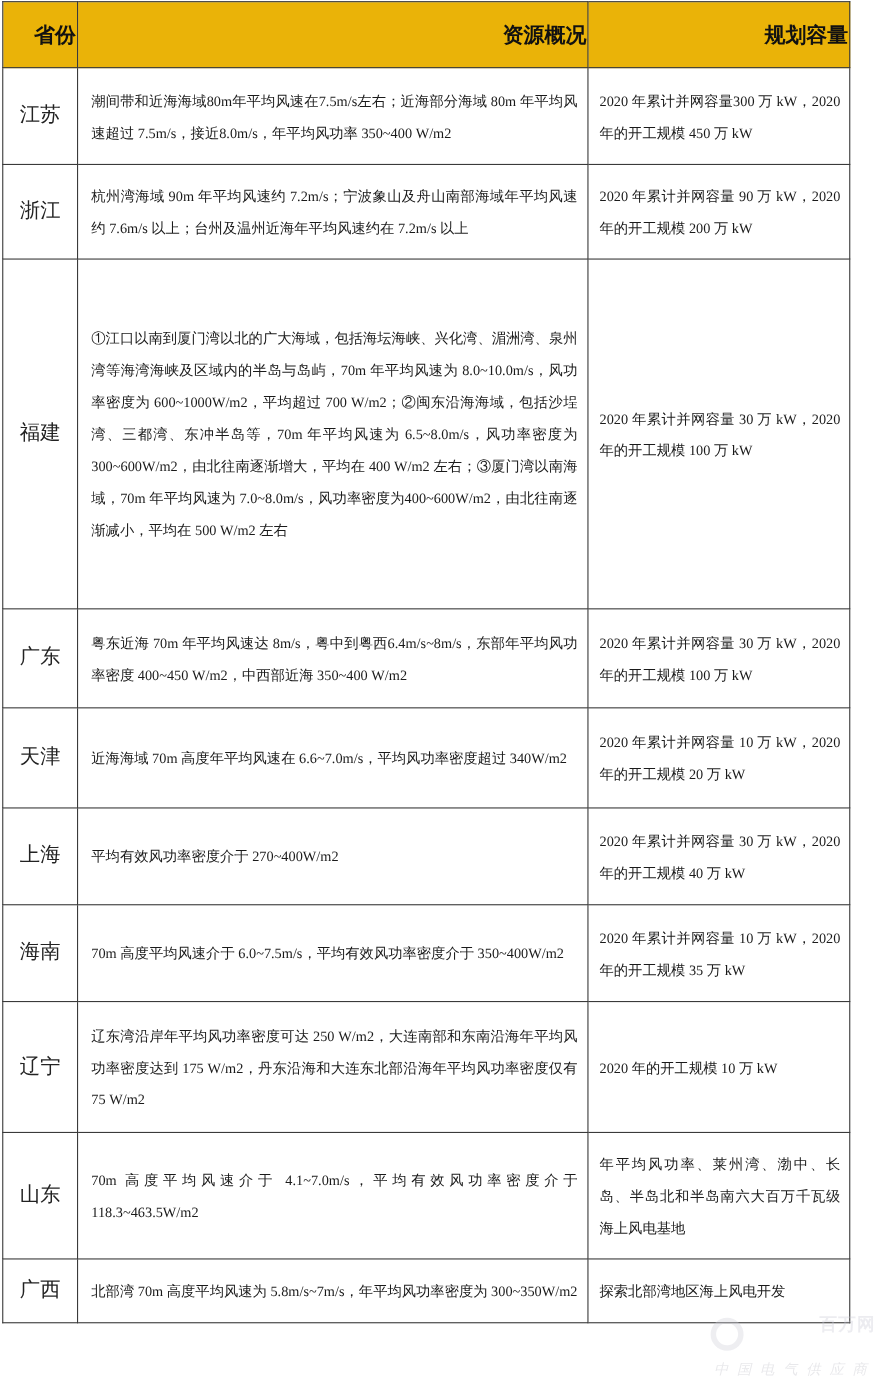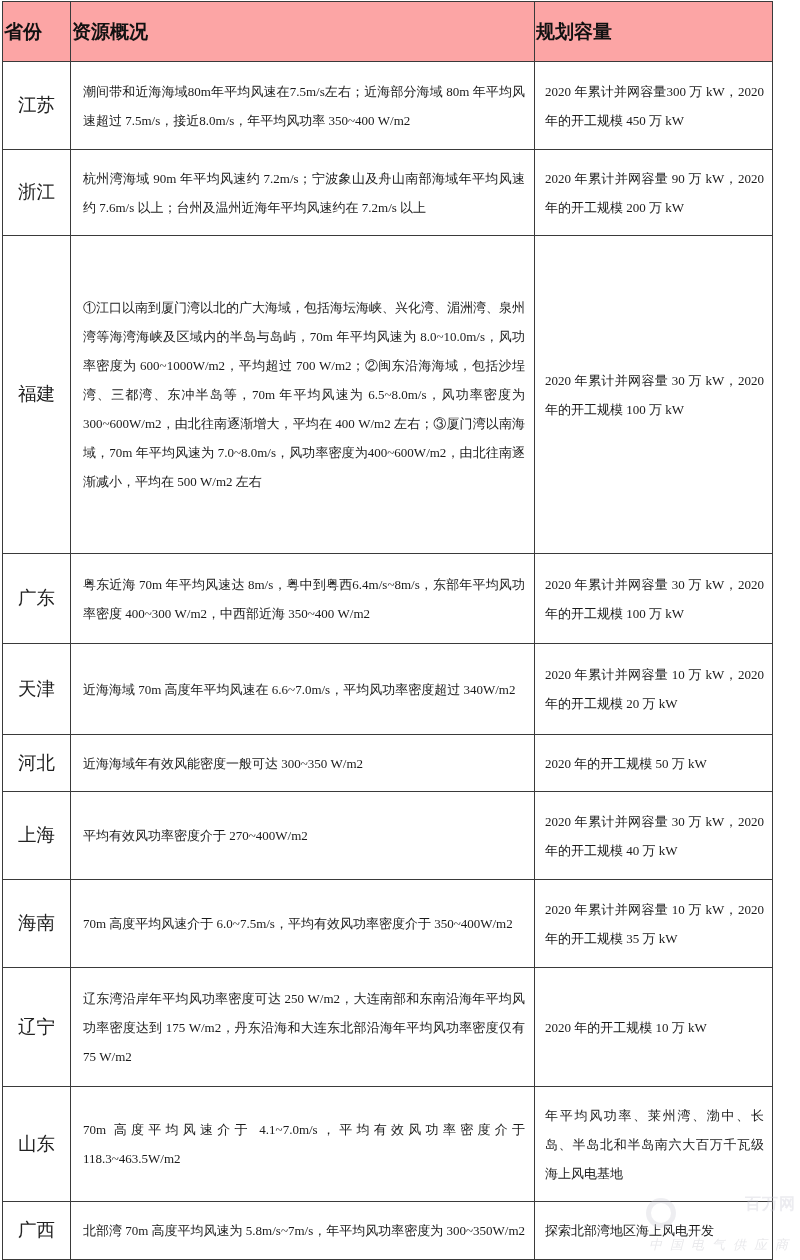--- a/index.html
+++ b/index.html
@@ -13,27 +13,27 @@
     color: #1a1a1a;
   }
   .tbl col.c1 { width: 68px; }
   .tbl col.c2 { width: 464px; }
   .tbl col.c3 { width: 238px; }
   .tbl th, .tbl td {
     border: 1.5px solid #3a3a3a;
     vertical-align: middle;
   }
   .tbl thead th {
-    background: #fca5a5;
+    background: #eab308;
     height: 57px;
     font-family: "DejaVu Sans", "Liberation Sans", sans-serif;
     font-weight: bold;
     font-size: 19px;
     color: #111;
-    text-align: left;
+    text-align: right;
   }
   .tbl td {
     font-size: 13px;
     line-height: 29px;
     padding: 0 9px 0 12px;
     text-align: justify;
   }
   .tbl td.prov {
     text-align: center;
     padding: 0;
@@ -90,32 +90,27 @@
       <td>杭州湾海域 90m 年平均风速约 7.2m/s；宁波象山及舟山南部海域年平均风速约 7.6m/s 以上；台州及温州近海年平均风速约在 7.2m/s 以上</td>
       <td class="cap">2020 年累计并网容量 90 万 kW，2020 年的开工规模 200 万 kW</td>
     </tr>
     <tr style="height:318px">
       <td class="prov">福建</td>
       <td>①江口以南到厦门湾以北的广大海域，包括海坛海峡、兴化湾、湄洲湾、泉州湾等海湾海峡及区域内的半岛与岛屿，70m 年平均风速为 8.0~10.0m/s，风功率密度为 600~1000W/m2，平均超过 700 W/m2；②闽东沿海海域，包括沙埕湾、三都湾、东冲半岛等，70m 年平均风速为 6.5~8.0m/s，风功率密度为 300~600W/m2，由北往南逐渐增大，平均在 400 W/m2 左右；③厦门湾以南海域，70m 年平均风速为 7.0~8.0m/s，风功率密度为400~600W/m2，由北往南逐渐减小，平均在 500 W/m2 左右</td>
       <td class="cap">2020 年累计并网容量 30 万 kW，2020 年的开工规模 100 万 kW</td>
     </tr>
     <tr style="height:90px">
       <td class="prov">广东</td>
-      <td>粤东近海 70m 年平均风速达 8m/s，粤中到粤西6.4m/s~8m/s，东部年平均风功率密度 400~300 W/m2，中西部近海 350~400 W/m2</td>
+      <td>粤东近海 70m 年平均风速达 8m/s，粤中到粤西6.4m/s~8m/s，东部年平均风功率密度 400~450 W/m2，中西部近海 350~400 W/m2</td>
       <td class="cap">2020 年累计并网容量 30 万 kW，2020 年的开工规模 100 万 kW</td>
     </tr>
     <tr style="height:91px">
       <td class="prov">天津</td>
       <td>近海海域 70m 高度年平均风速在 6.6~7.0m/s，平均风功率密度超过 340W/m2</td>
       <td class="cap">2020 年累计并网容量 10 万 kW，2020 年的开工规模 20 万 kW</td>
-    </tr>
-    <tr style="height:57px">
-      <td class="prov">河北</td>
-      <td>近海海域年有效风能密度一般可达 300~350 W/m2</td>
-      <td class="cap">2020 年的开工规模 50 万 kW</td>
     </tr>
     <tr style="height:88px">
       <td class="prov">上海</td>
       <td>平均有效风功率密度介于 270~400W/m2</td>
       <td class="cap">2020 年累计并网容量 30 万 kW，2020 年的开工规模 40 万 kW</td>
     </tr>
     <tr style="height:88px">
       <td class="prov">海南</td>
       <td>70m 高度平均风速介于 6.0~7.5m/s，平均有效风功率密度介于 350~400W/m2</td>
       <td class="cap">2020 年累计并网容量 10 万 kW，2020 年的开工规模 35 万 kW</td>

